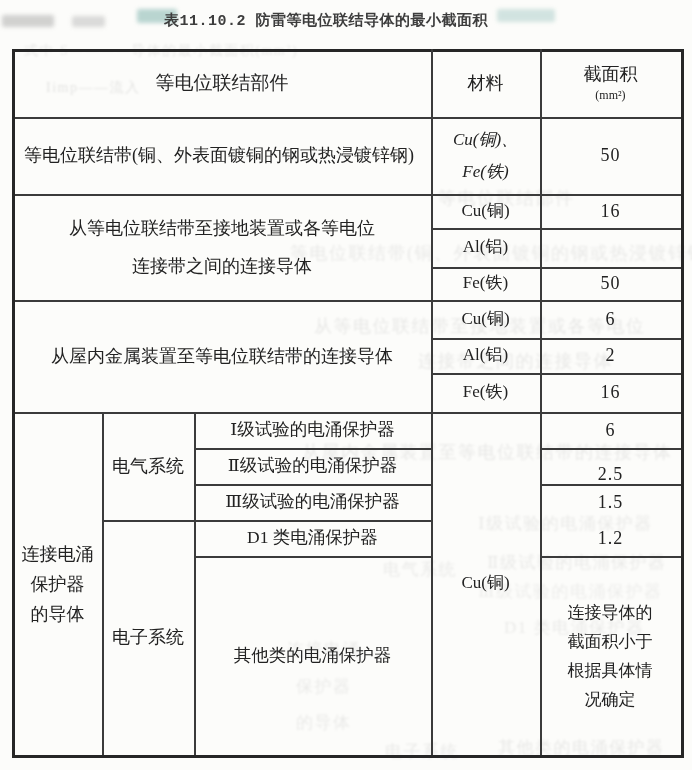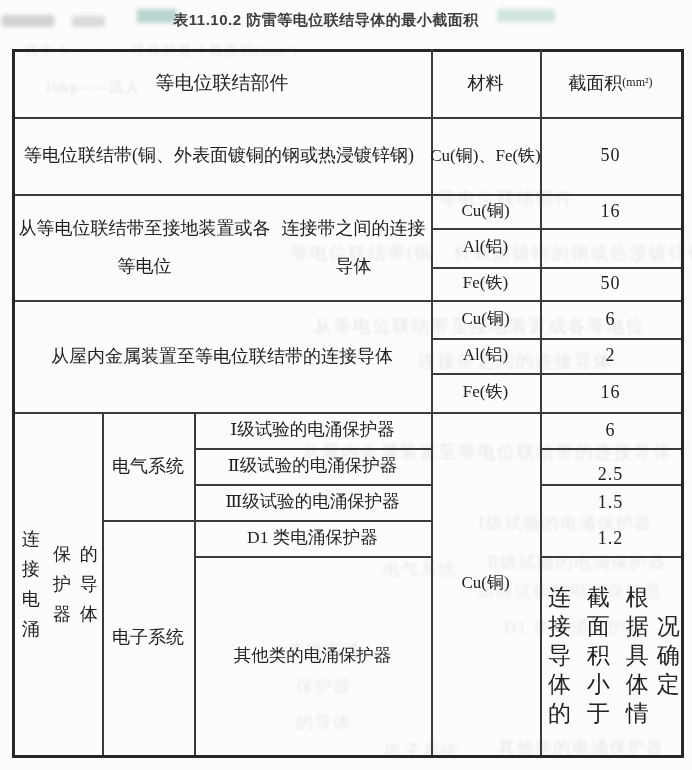--- a/index.html
+++ b/index.html
@@ -4,39 +4,39 @@
 <style>
   html,body{margin:0;padding:0;background:#e8e8e6;}
   .page{
     position:relative;width:692px;height:770px;margin:0 auto;
     background:#fcfcfa;overflow:hidden;
     font-family:"Liberation Serif","DejaVu Serif",serif;
     color:#1f1f1f;
   }
   .title{
     position:absolute;left:0;top:11px;width:652px;text-align:center;
-    font-family:Liberation Sans, sans-serif;
+    font-family:Liberation Mono, monospace;
     font-size:15px;font-weight:600;color:#3d3d3d;letter-spacing:.5px;
   }
   
   .hl,.vl{position:absolute;background:#3b3b3b;}
   .outer{background:#262626;}
   
   .cell{
     position:absolute;display:flex;align-items:center;justify-content:center;
     text-align:center;font-size:18px;line-height:1.45;color:#222;
   }
-  .cell.col{flex-direction:row;}
+  .cell.col{flex-direction:column;}
   .cell.left{justify-content:flex-start;text-align:left;padding-left:11px;box-sizing:border-box;}
   .num{font-size:18px;letter-spacing:1px;}
   .mat{font-size:17px;}
   .small{font-size:12px;}
   .ln{display:block;}
   .lh38 .ln{line-height:38px;}
-  .lh32 .ln{line-height:32px;}
+  .lh32 .ln{line-height:32px;font-style:italic;}
   .lh29 .ln{line-height:29px;}
   .lh30 .ln{line-height:30px;}
   
   .ghost{
     position:absolute;white-space:nowrap;color:#7d7d7d;
     filter:blur(.8px);letter-spacing:1.5px;pointer-events:none;
     font-family:"Liberation Serif","DejaVu Serif",serif;
   }
   
   .blob{position:absolute;filter:blur(2.2px);border-radius:2px;}
@@ -146,20 +146,20 @@
   <div class="cell" style="left:194px;top:484px;width:237px;height:36px;font-size:17.5px;">Ⅲ级试验的电涌保护器</div>
   <div class="cell" style="left:194px;top:520px;width:237px;height:36px;font-size:17.5px;">D1 类电涌保护器</div>
   <div class="cell" style="left:194px;top:556px;width:237px;height:199px;font-size:17.5px;">其他类的电涌保护器</div>
 
   <div class="cell mat" style="left:431px;top:412px;width:109px;height:343px;">Cu(铜)</div>
 
   <div class="cell num" style="left:540px;top:412px;width:141px;height:36px;">6</div>
   <div class="cell num" style="left:540px;top:448px;width:141px;height:53px;">2.5</div>
   <div class="cell num" style="left:540px;top:484px;width:141px;height:36px;">1.5</div>
   <div class="cell num" style="left:540px;top:520px;width:141px;height:36px;">1.2</div>
-  <div class="cell col lh29" style="left:540px;top:556px;width:140px;height:199px;font-size:23px;">
+  <div class="cell col lh29" style="left:540px;top:556px;width:140px;height:199px;font-size:17px;">
     <span class="ln">连接导体的</span>
     <span class="ln">截面积小于</span>
     <span class="ln">根据具体情</span>
     <span class="ln">况确定</span>
   </div>
 
 </div>
 
 </body></html>

